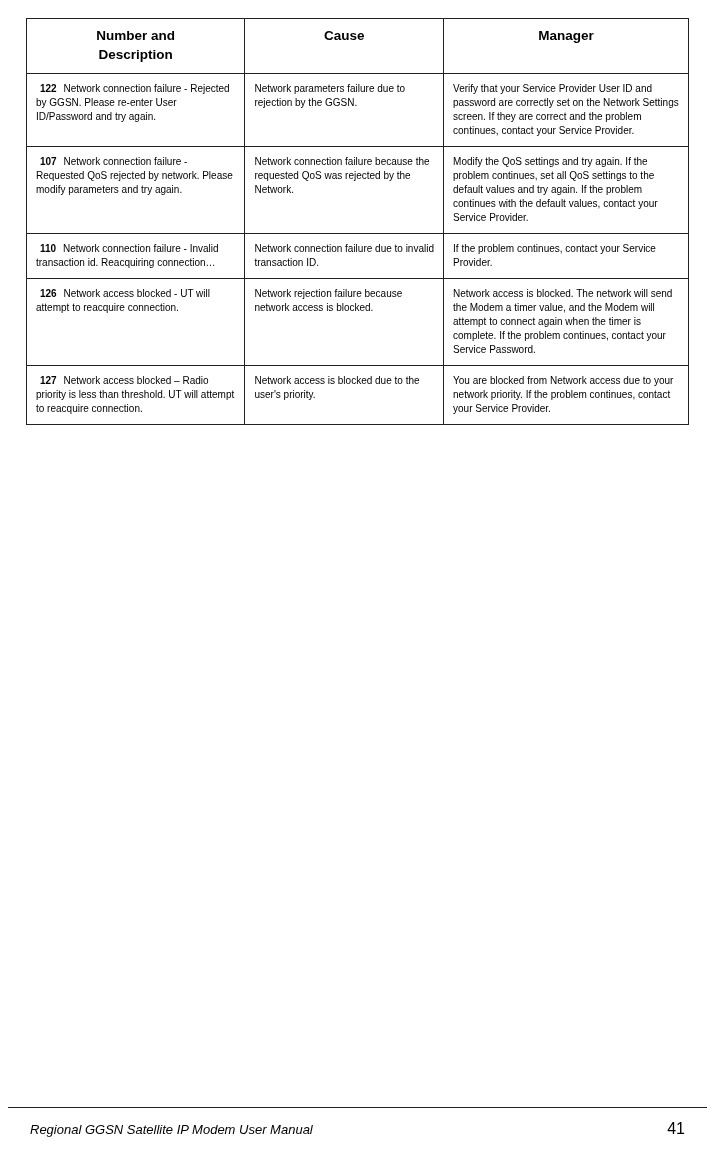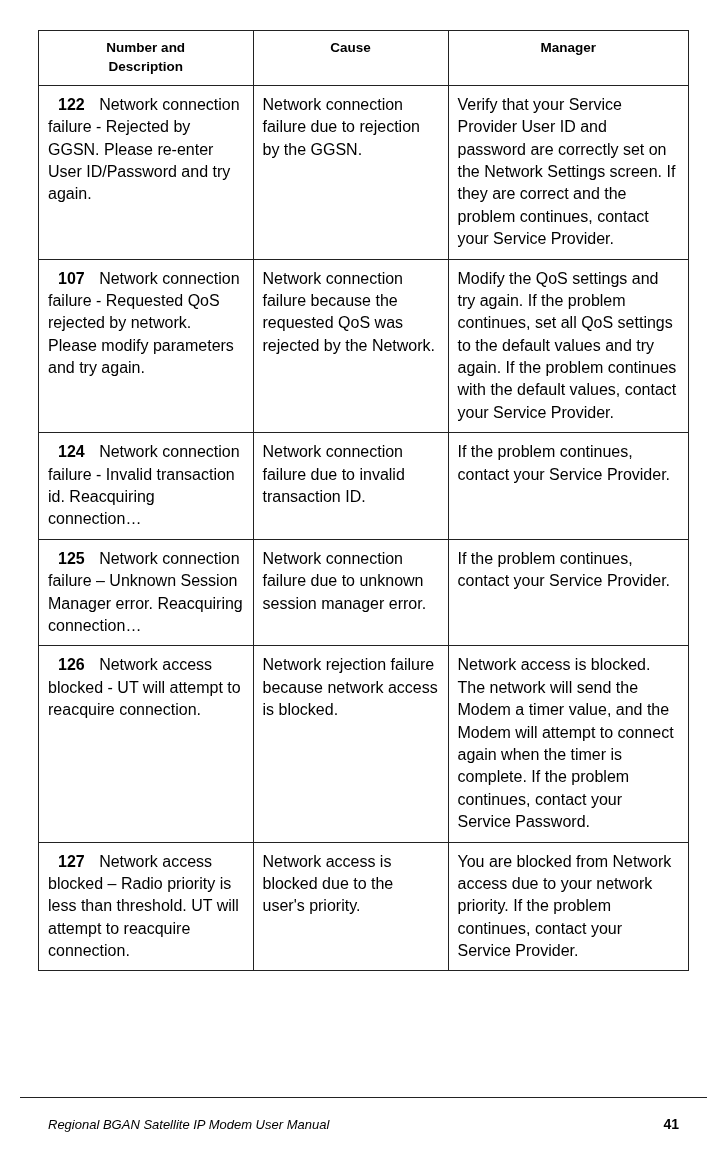--- a/index.html
+++ b/index.html
@@ -1,15 +1,15 @@
 <!DOCTYPE html>
 <html><head>
   <meta charset="utf-8">
   <style>
-    * { box-sizing: border-box; margin: 0; padding: 10px; }
+    * { box-sizing: border-box; margin: 0; padding: 4px; }
     body {
       font-family: Arial, sans-serif;
       font-size: 13px;
       background: #fff;
       width: 707px;
       min-height: 1152px;
       display: flex;
       flex-direction: column;
     }
     .page-content {
@@ -27,88 +27,83 @@
       vertical-align: top;
       line-height: 1.4;
     }
     thead th {
       text-align: center;
       font-weight: bold;
       font-size: 13.5px;
       background: #fff;
     }
     tbody td {
-      font-size: 16px;
+      font-size: 10px;
     }
     .col-num { width: 33%; }
     .col-cause { width: 30%; }
     .col-sol { width: 37%; }
     .error-num {
       font-weight: bold;
     }
     .page-footer {
       display: flex;
       justify-content: space-between;
       align-items: center;
       padding: 8px 18px 10px 18px;
       border-top: 1.5px solid #222;
       margin-top: auto;
     }
     .footer-title {
       font-style: italic;
       font-size: 13px;
     }
     .footer-page {
-      font-size: 14px;
-      font-weight: bold;
+      font-size: 16px;
+      font-weight: normal;
     }
   </style>
 </head>
 <body>
 
 <div class="page-content">
   <table>
     <thead>
       <tr>
         <th class="col-num">Number and<br>Description</th>
         <th class="col-cause">Cause</th>
         <th class="col-sol">Manager</th>
       </tr>
     </thead>
     <tbody id="table-body">
     <tr>
           <td class="col-num"><span class="error-num">122</span> Network connection failure - Rejected by GGSN. Please re-enter User ID/Password and try again.</td>
-          <td class="col-cause">Network connection failure due to rejection by the GGSN.</td>
+          <td class="col-cause">Network parameters failure due to rejection by the GGSN.</td>
           <td class="col-sol">Verify that your Service Provider User ID and password are correctly set on the Network Settings screen. If they are correct and the problem continues, contact your Service Provider.</td>
         </tr>
         <tr>
           <td class="col-num"><span class="error-num">107</span> Network connection failure - Requested QoS rejected by network. Please modify parameters and try again.</td>
           <td class="col-cause">Network connection failure because the requested QoS was rejected by the Network.</td>
           <td class="col-sol">Modify the QoS settings and try again. If the problem continues, set all QoS settings to the default values and try again. If the problem continues with the default values, contact your Service Provider.</td>
         </tr>
         <tr>
-          <td class="col-num"><span class="error-num">124</span> Network connection failure - Invalid transaction id. Reacquiring connection…</td>
+          <td class="col-num"><span class="error-num">110</span> Network connection failure - Invalid transaction id. Reacquiring connection…</td>
           <td class="col-cause">Network connection failure due to invalid transaction ID.</td>
-          <td class="col-sol">If the problem continues, contact your Service Provider.</td>
-        </tr>
-        <tr>
-          <td class="col-num"><span class="error-num">125</span> Network connection failure – Unknown Session Manager error. Reacquiring connection…</td>
-          <td class="col-cause">Network connection failure due to unknown session manager error.</td>
           <td class="col-sol">If the problem continues, contact your Service Provider.</td>
         </tr>
         <tr>
           <td class="col-num"><span class="error-num">126</span> Network access blocked - UT will attempt to reacquire connection.</td>
           <td class="col-cause">Network rejection failure because network access is blocked.</td>
           <td class="col-sol">Network access is blocked. The network will send the Modem a timer value, and the Modem will attempt to connect again when the timer is complete. If the problem continues, contact your Service Password.</td>
         </tr>
         <tr>
           <td class="col-num"><span class="error-num">127</span> Network access blocked – Radio priority is less than threshold. UT will attempt to reacquire connection.</td>
           <td class="col-cause">Network access is blocked due to the user's priority.</td>
           <td class="col-sol">You are blocked from Network access due to your network priority. If the problem continues, contact your Service Provider.</td>
         </tr>
       </tbody>
   </table>
 </div>
 
 <div class="page-footer">
-  <span class="footer-title">Regional BGAN Satellite IP Modem User Manual</span>
+  <span class="footer-title">Regional GGSN Satellite IP Modem User Manual</span>
   <span class="footer-page">41</span>
 </div>
 
 </body></html>

